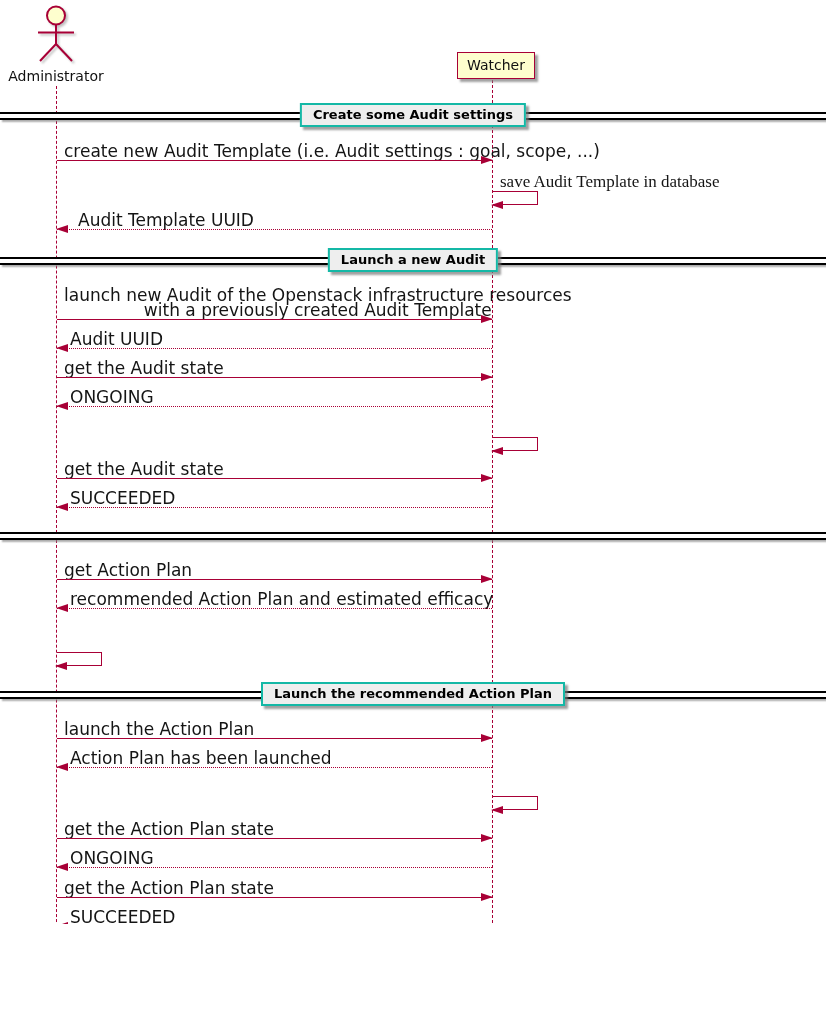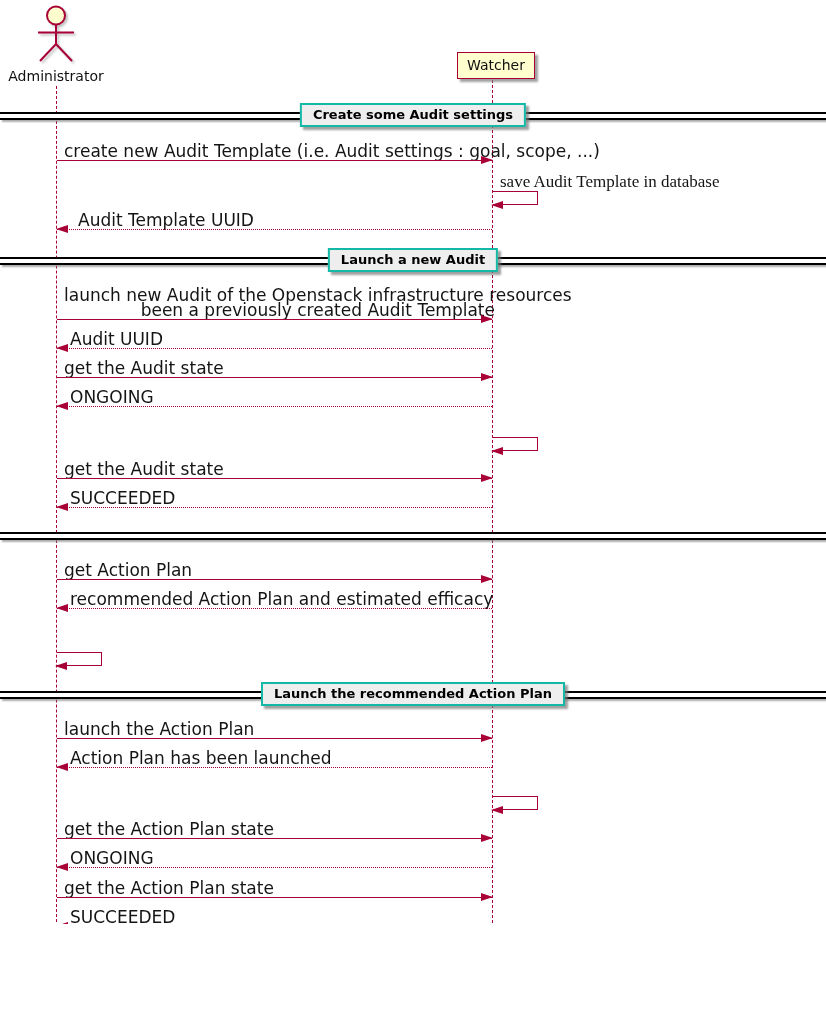--- a/index.html
+++ b/index.html
@@ -71,21 +71,21 @@
   <div class="msg-label" style="left:500px; top:174px;font-family:Liberation Serif, serif;">save Audit Template in database</div>
   <div class="selfloop" style="left:493px; top:191px;"></div>
 
   <div class="msg-label" style="left:70px; top:213px;margin-left:8px;">Audit Template UUID</div>
   <div class="arrow left dotted" style="left:57px; top:229px; width:435px;"></div>
 
   <div class="divider-line" style="top:257px;"></div>
   <div class="divider-box" style="top:248px;">Launch a new Audit</div>
 
   <div class="msg-label" style="left:64px; top:288px;">launch new Audit of the Openstack infrastructure resources
-been a previously created Audit Template</div>
+with a previously created Audit Template</div>
   <div class="arrow right" style="left:57px; top:319px; width:435px;"></div>
 
   <div class="msg-label" style="left:70px; top:332px;">Audit UUID</div>
   <div class="arrow left dotted" style="left:57px; top:348px; width:435px;"></div>
 
   <div class="msg-label" style="left:64px; top:361px;">get the Audit state</div>
   <div class="arrow right" style="left:57px; top:377px; width:435px;"></div>
 
   <div class="msg-label" style="left:70px; top:390px;">ONGOING</div>
   <div class="arrow left dotted" style="left:57px; top:406px; width:435px;"></div>

